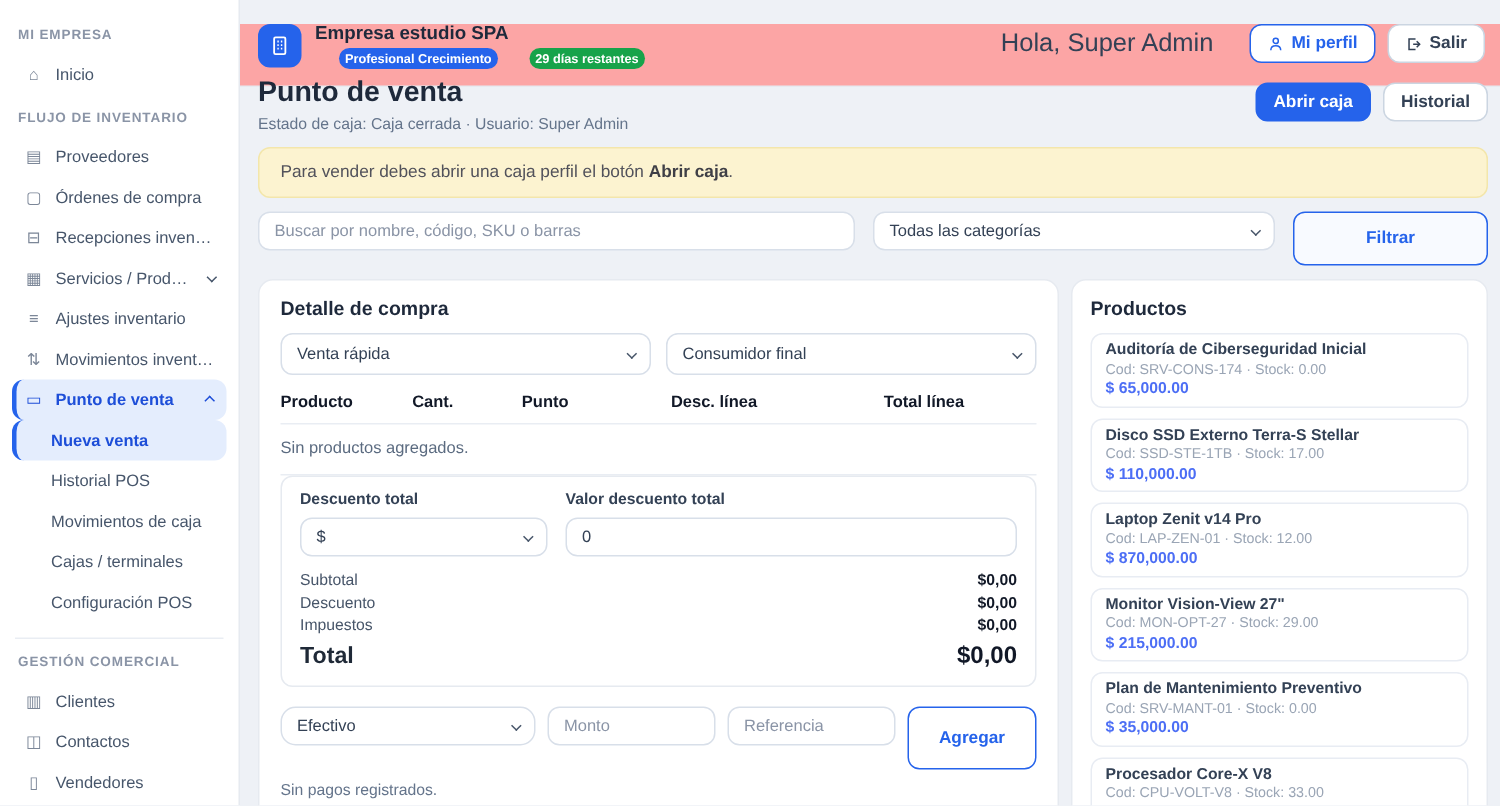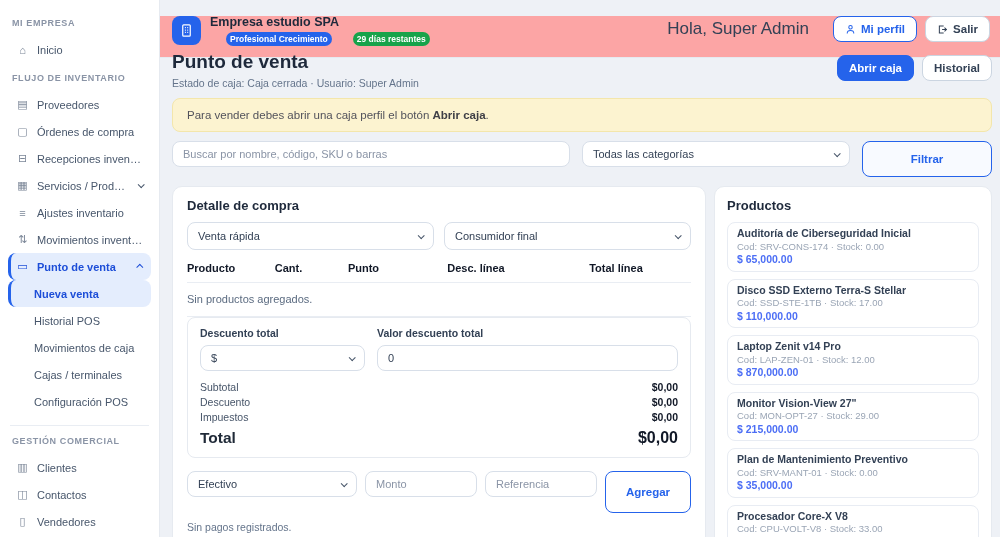--- a/index.html
+++ b/index.html
@@ -114,21 +114,21 @@
   .disc-grid { display:grid; grid-template-columns:165px 1fr; gap:12px; }
   .f-label { font-size:10.5px; font-weight:700; color:#334155; margin-bottom:6px; }
   .summary { margin-top:9px; }
   .sum-row { display:flex; justify-content:space-between; font-size:10.5px; color:#475569; line-height:15px; }
   .sum-row .val { color:#111827; font-weight:600; }
   .total-row { display:flex; justify-content:space-between; align-items:baseline; margin-top:4px; }
   .total-row .lbl { font-size:15.5px; color:#1f2937; font-weight:600; }
   .total-row .val { font-size:16px; color:#111827; font-weight:800; }
 
   .pay-row { display:flex; gap:8px; margin-top:13px; }
-  .pay-sel { width:170px; flex:0 0 170px; }
+  .pay-sel { width:170px; flex:0 0 170px;border-radius:10px; }
   .pay-row .tinput { flex:1; }
   .pay-add { width:86px; flex:0 0 86px; height:42px; padding:0; }
   .no-pay { font-size:10.5px; color:#64748b; margin-top:8px; }
 
   .recv-grid { display:grid; grid-template-columns:1fr 1fr; gap:12px; margin-top:11px; }
 
   .plist { margin-top:9px; display:flex; flex-direction:column; gap:7px; }
   .pcard { border:1px solid #e8ecf3; border-radius:8px; padding:4px 9px 5px; background:#fff; cursor:pointer; }
   .pname { font-size:10.5px; font-weight:700; color:#334155; line-height:12.5px; white-space:nowrap; overflow:hidden; }
   .pmeta { font-size:9.5px; color:#9aa5b5; line-height:11.5px; margin-top:1px; white-space:nowrap; overflow:hidden; }

